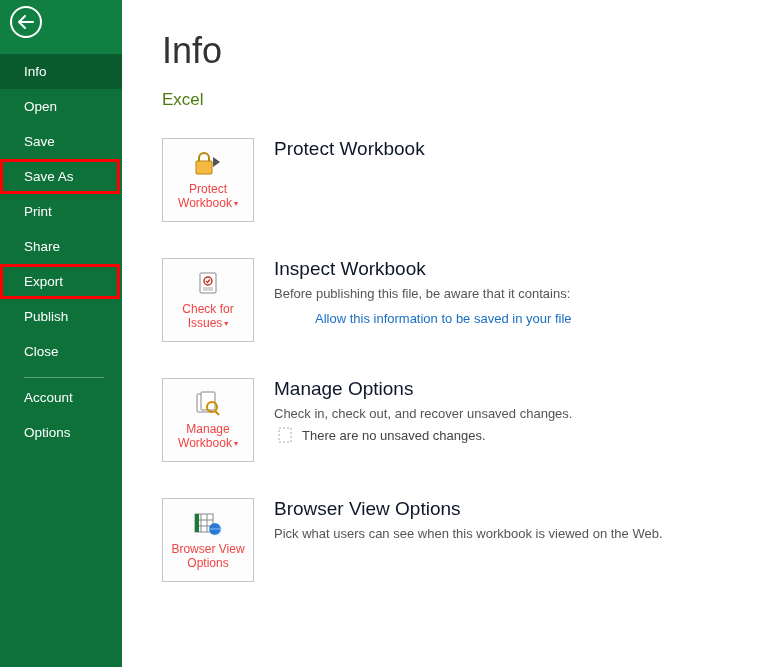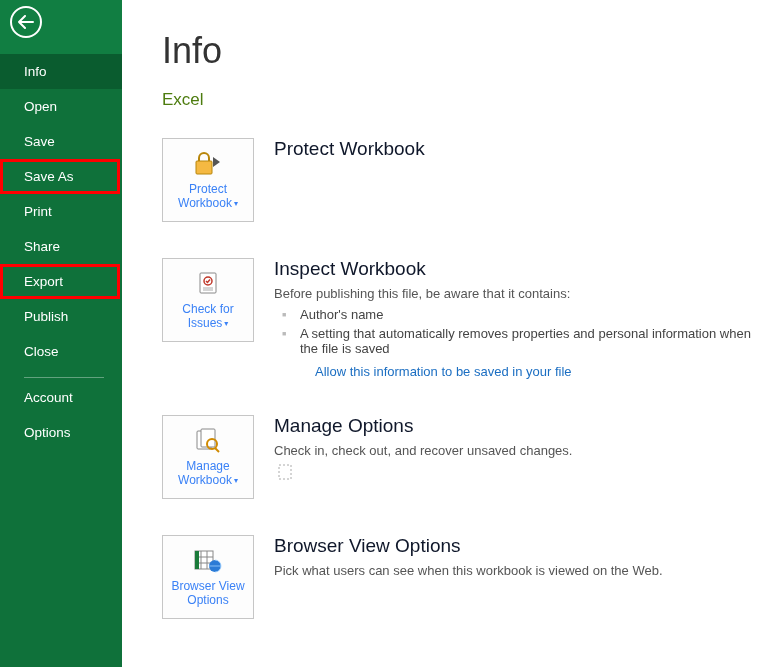--- a/index.html
+++ b/index.html
@@ -11,21 +11,21 @@
   .back-btn svg { fill: #fff; }
   .nav { display: flex; flex-direction: column; }
   .nav-item { color: #fff; padding: 10px 24px; font-size: 13.5px; cursor: pointer; position: relative; }
   .nav-item.selected { background: #0a5c2f; }
   .highlight { border: 3px solid #ff0000; position: absolute; left: 0; top: 0; bottom: 0; width: 120px; pointer-events: none; }
   .nav-sep { border: none; border-top: 1px solid rgba(255,255,255,0.35); margin: 8px 18px 2px 24px; }
   .content { flex: 1; padding: 30px 20px 0 40px; overflow: auto; background: #fff; }
   .page-title { font-size: 36px; font-weight: 300; color: #333; margin-bottom: 18px; }
   .subtitle { font-size: 17px; color: #4d7c0f; margin-bottom: 28px; }
   .section { display: flex; margin-bottom: 36px; }
-  .tile { width: 92px; height: 84px; min-width: 92px; border: 1px solid #c6c6c6; background: #fdfdfd; display: flex; flex-direction: column; align-items: center; justify-content: center; text-align: center; font-size: 12px; color: #3b82f6; margin-right: 20px; cursor: pointer; padding: 4px 2px; }
+  .tile { width: 92px; height: 84px; min-width: 92px; border: 1px solid #c6c6c6; background: #fdfdfd; display: flex; flex-direction: column; align-items: center; justify-content: center; text-align: center; font-size: 12px; color: #ef4444; margin-right: 20px; cursor: pointer; padding: 4px 2px; }
   .tile .tile-icon { width: 32px; height: 28px; margin-bottom: 4px; display: flex; align-items: center; justify-content: center; }
   .tile .caret { font-size: 8px; margin-left: 2px; position: relative; top: -1px; }
   .section-body { flex: 1; }
   .section-title { font-size: 19px; color: #0f172a; margin-bottom: 6px; font-weight: 400; }
   .section-desc { font-size: 13px; color: #555; margin-bottom: 4px; }
   ul.bullets { list-style: none; padding: 0; margin: 4px 0 0 0; }
   ul.bullets li { font-size: 13px; color: #444; padding: 2px 0 2px 26px; position: relative; }
   ul.bullets li::before { content: "■"; color: #bbb; font-size: 7px; position: absolute; left: 8px; top: 6px; }
   .link { color: #1b6ec2; font-size: 13px; cursor: pointer; display: inline-block; margin-top: 6px; margin-left: 41px; }
   .icon-row { display: flex; align-items: center; font-size: 13px; color: #444; margin-top: 6px; margin-left: 4px; }
@@ -89,24 +89,20 @@
               <path d="M11 10 l1.5 1.5 L15 8.5" stroke="#c0392b" stroke-width="1.5" fill="none"></path>
               <line x1="8" y1="17" x2="18" y2="17" stroke="#aaa"></line>
               <line x1="8" y1="19" x2="18" y2="19" stroke="#aaa"></line>
             </svg>
         </div>
         <div><span>Check for</span><br><span>Issues</span><span class="caret">▾</span></div>
       </div>
       <div class="section-body">
         <div class="section-title">Inspect Workbook</div>
         <div class="section-desc">Before publishing this file, be aware that it contains:</div>
-        <ul class="bullets">
-          <li>Author's name</li>
-          <li>A setting that automatically removes properties and personal information when the file is saved</li>
-        </ul>
         <span class="link">Allow this information to be saved in your file</span>
       </div>
     </div>
 
     <div class="section">
       <div class="tile">
         <div class="tile-icon">
           <svg width="28" height="26" viewBox="0 0 28 26">
               <rect x="3" y="3" width="14" height="18" rx="1" fill="#fff" stroke="#888"></rect>
               <rect x="7" y="1" width="14" height="18" rx="1" fill="#fff" stroke="#888"></rect>
@@ -116,20 +112,21 @@
         </div>
         <div><span>Manage</span><br><span>Workbook</span><span class="caret">▾</span></div>
       </div>
       <div class="section-body">
         <div class="section-title">Manage Options</div>
         <div class="section-desc">Check in, check out, and recover unsaved changes.</div>
         <div class="icon-row">
           <svg width="14" height="16" viewBox="0 0 14 16">
               <rect x="1" y="1" width="12" height="14" fill="none" stroke="#aaa" stroke-dasharray="2 2"></rect>
             </svg>
+          <span>There are no unsaved changes.</span>
         </div>
       </div>
     </div>
 
     <div class="section">
       <div class="tile">
         <div class="tile-icon">
           <svg width="30" height="26" viewBox="0 0 30 26">
               <rect x="2" y="3" width="18" height="18" fill="#fff" stroke="#888"></rect>
               <line x1="2" y1="9" x2="20" y2="9" stroke="#888"></line>

